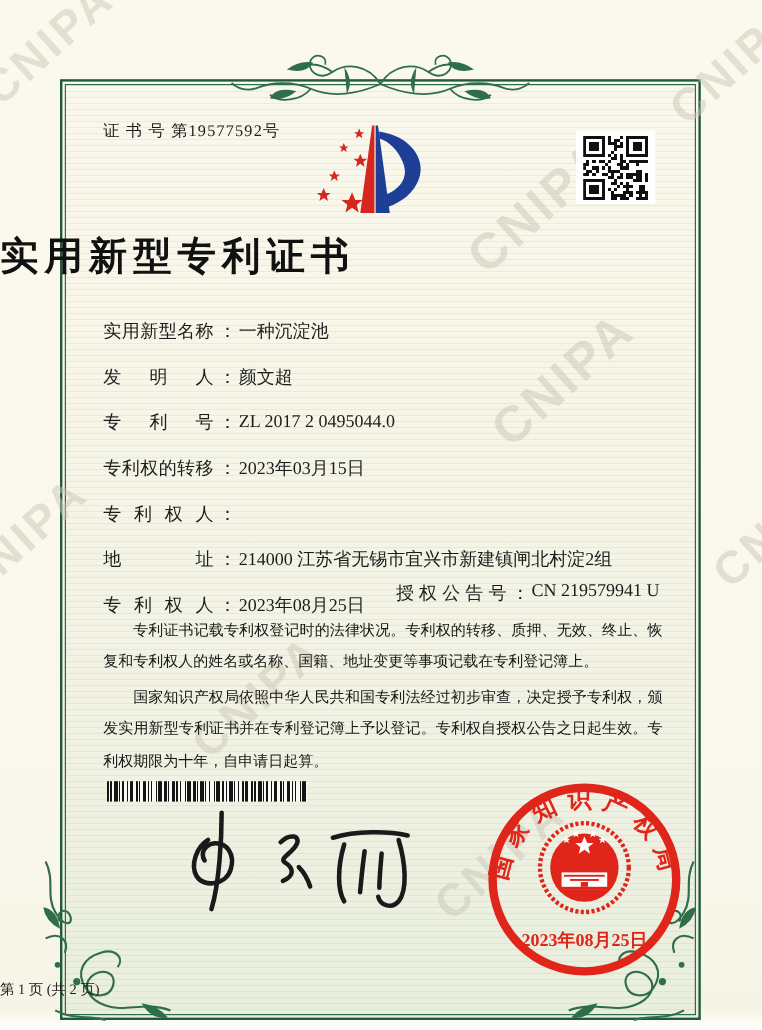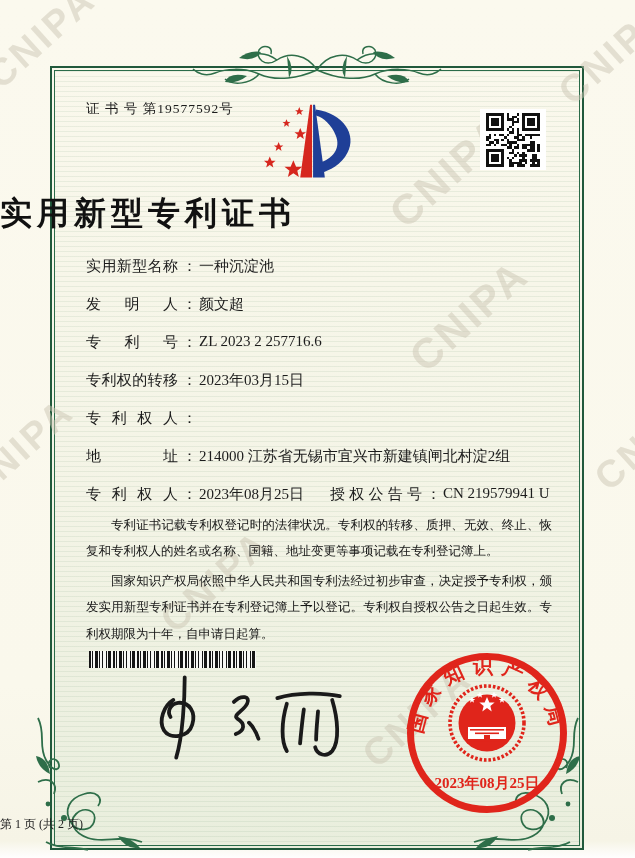--- a/index.html
+++ b/index.html
@@ -31,21 +31,21 @@
   
   .content{position:absolute;inset:0;z-index:3;}
   .cert-no{position:absolute;left:86px;top:100px;font-size:13.5px;letter-spacing:1px;}
   .logo{position:absolute;left:256px;top:100px;width:118px;height:86px;}
   .qr{position:absolute;left:480px;top:109px;width:66px;height:61px;background:#fff;
       display:flex;align-items:center;justify-content:center;}
   .qr svg{width:54px;height:54px;}
   .title{position:absolute;left:0;top:192px;width:100%;text-align:left;
     font-size:32px;font-weight:bold;letter-spacing:5px;color:#111;}
   .fields{position:absolute;left:86px;top:257px;width:474px;}
-  .frow{height:38px;font-size:15px;display:flex;align-items:flex-start;position:relative;}
+  .frow{height:38px;font-size:15px;display:flex;align-items:center;position:relative;}
   .flabel{display:inline-block;width:92px;text-align:justify;text-align-last:justify;}
   .colon{margin:0 2px 0 4px;}
   .fvalue{white-space:nowrap;}
   .grant-pair{position:absolute;left:244px;top:0;display:flex;}
   .paras{position:absolute;left:86px;top:512px;width:466px;font-size:12.5px;
     line-height:26.4px;text-align:justify;color:#161616;}
   .paras p{margin:0 0 3px 0;text-indent:2em;}
   .barcode{position:absolute;left:89px;top:651px;width:167px;height:17px;
     background-image:repeating-linear-gradient(90deg,
       #151515 0px,#151515 2px,#f8f8f5 2px,#f8f8f5 3px,
@@ -289,21 +289,21 @@
           <span class="fvalue">一种沉淀池</span>
       </div>
       <div class="frow">
         <span class="flabel">发明人</span>
           <span class="colon">：</span>
           <span class="fvalue">颜文超</span>
       </div>
       <div class="frow">
         <span class="flabel">专利号</span>
           <span class="colon">：</span>
-          <span class="fvalue">ZL 2023 2 257716.6</span>
+          <span class="fvalue">ZL 2017 2 0495044.0</span>
       </div>
       <div class="frow">
         <span class="flabel">专利权的转移</span>
           <span class="colon">：</span>
           <span class="fvalue">2023年03月15日</span>
       </div>
       <div class="frow">
         <span class="flabel">专利权人</span>
           <span class="colon">：</span>
       </div>

